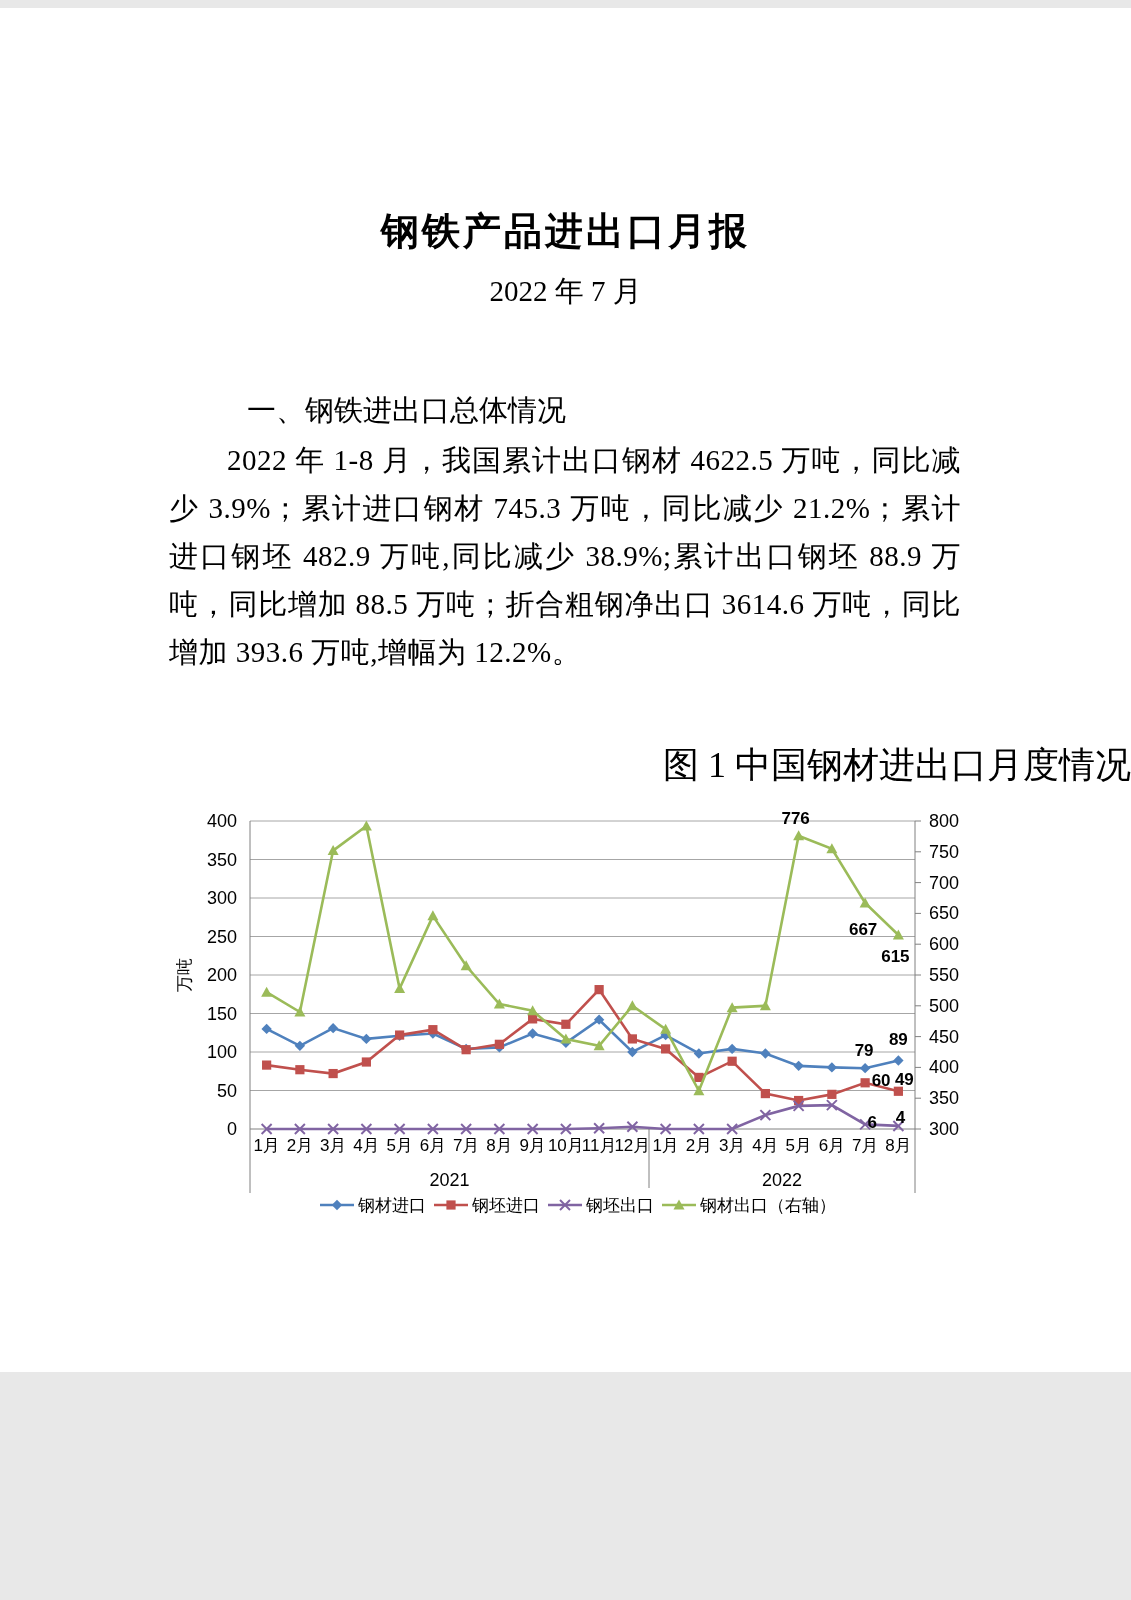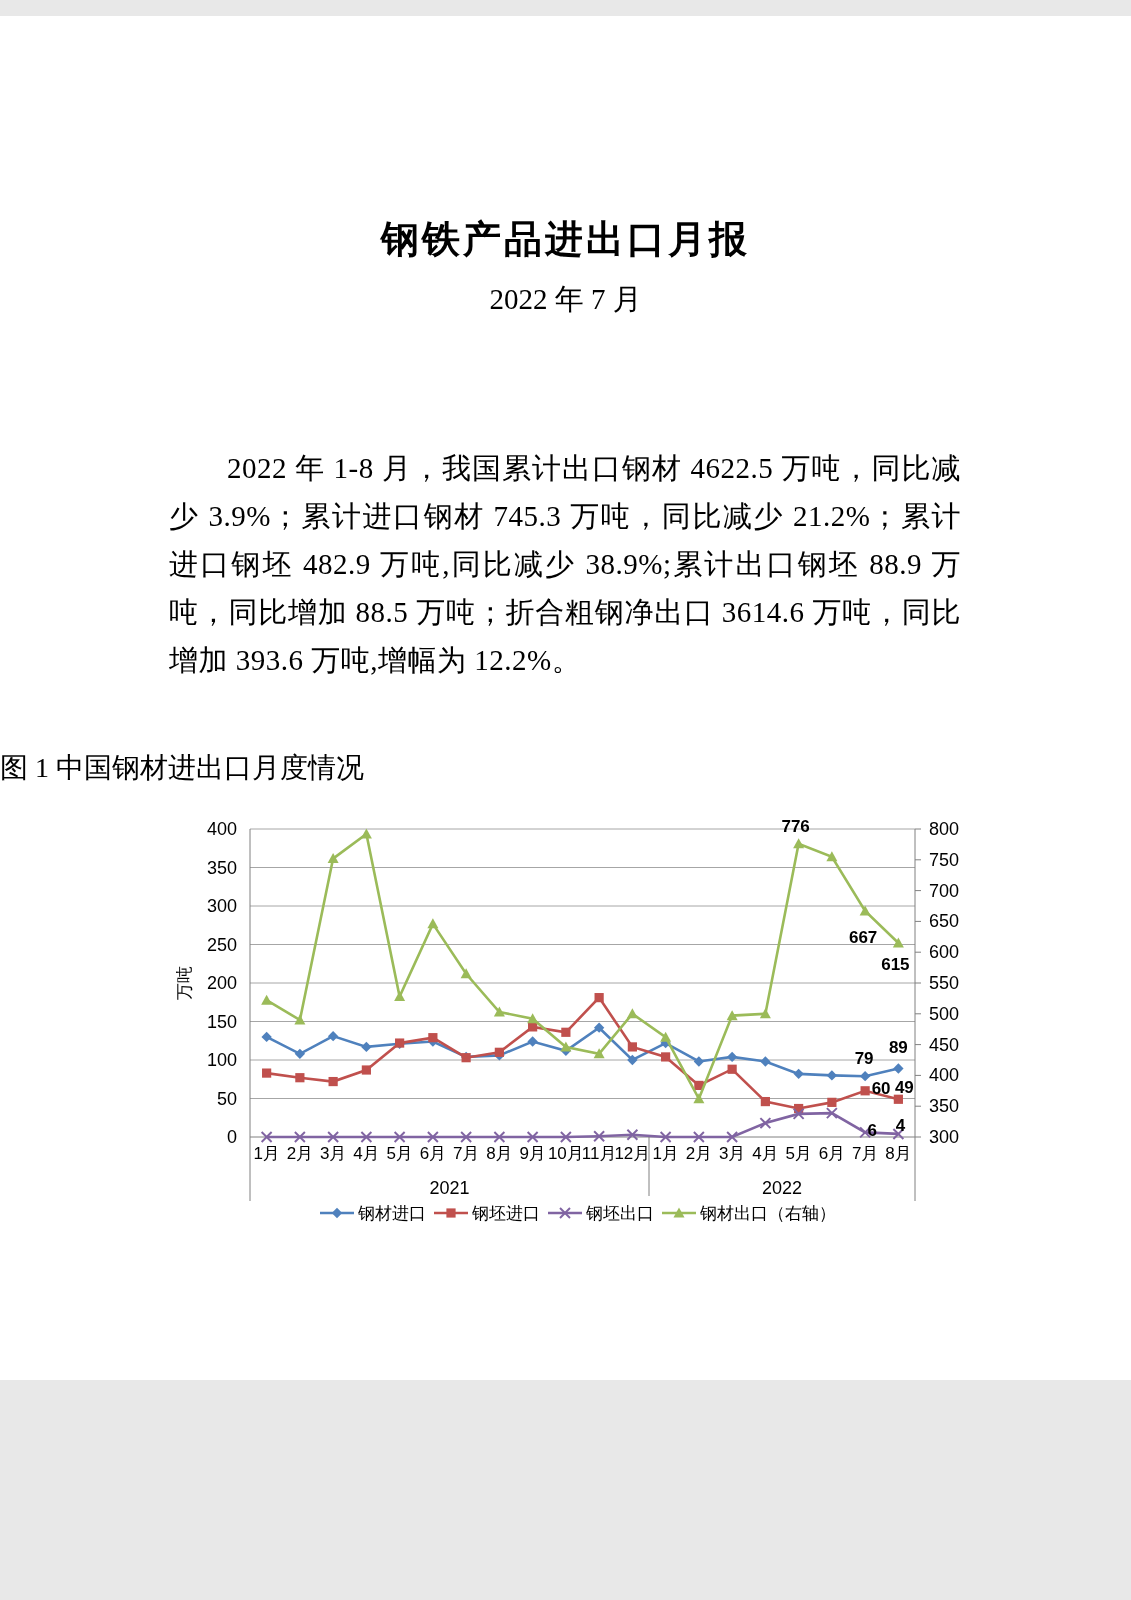--- a/index.html
+++ b/index.html
@@ -1,34 +1,35 @@
 <!DOCTYPE html>
 <html><head>
 <meta charset="utf-8">
 <style>
   html,body{margin:0;padding:0;background:#e8e8e8;}
-  .page{position:relative;width:1131px;height:1364px;background:#ffffff;margin:16px auto;
+  .page{position:relative;width:1131px;height:1364px;background:#ffffff;margin:8px auto;
         font-family:"Liberation Serif",serif;color:#000;overflow:hidden;}
   .doc-title{position:absolute;top:198px;left:0;width:100%;text-align:center;
         font-family:"Liberation Sans",sans-serif;font-weight:bold;font-size:38px;letter-spacing:3px;}
   .doc-subtitle{position:absolute;top:264px;left:0;width:100%;text-align:center;font-size:29px;}
   .sec-heading{position:absolute;top:383px;left:169px;width:792px;font-size:29px;padding-left:78px;box-sizing:border-box;}
   .body-para{position:absolute;top:428px;left:169px;width:792px;font-size:29px;line-height:48px;
         text-align:justify;text-indent:2em;letter-spacing:0.5px;}
-  .fig-caption{position:absolute;top:733px;left:0;width:100%;text-align:left;font-size:28px;}
+  .fig-caption{position:absolute;top:733px;left:0;width:100%;text-align:right;font-size:36px;}
   .chartwrap{position:absolute;left:160px;top:775px;width:830px;height:440px;}
   .chartwrap svg{display:block;width:830px;height:440px;font-family:"Liberation Sans",sans-serif;}
   .page-num{position:absolute;top:1458px;left:0;width:100%;text-align:center;font-size:19px;}
 </style>
 </head>
 <body>
 
 <div class="page">
   <div class="doc-title">钢铁产品进出口月报</div>
   <div class="doc-subtitle">2022 年 7 月</div>
+  <div class="sec-heading">一、钢铁进出口总体情况</div>
   <div class="body-para">2022 年 1-8 月，我国累计出口钢材 4622.5 万吨，同比减少 3.9%；累计进口钢材 745.3 万吨，同比减少 21.2%；累计进口钢坯 482.9 万吨,同比减少 38.9%;累计出口钢坯 88.9 万吨，同比增加 88.5 万吨；折合粗钢净出口 3614.6 万吨，同比增加 393.6 万吨,增幅为 12.2%。</div>
   <div class="fig-caption">图 1 中国钢材进出口月度情况</div>
   <div class="chartwrap">
     <svg id="chart-svg" viewBox="0 0 830 440">
         <line x1="90" y1="346" x2="755" y2="346" stroke="#808080" stroke-width="1"></line>
         <text x="77" y="352" font-size="18" text-anchor="end" fill="#000">0</text>
         <line x1="90" y1="307.5" x2="755" y2="307.5" stroke="#a6a6a6" stroke-width="1"></line>
         <text x="77" y="313.5" font-size="18" text-anchor="end" fill="#000">50</text>
         <line x1="90" y1="269" x2="755" y2="269" stroke="#a6a6a6" stroke-width="1"></line>
         <text x="77" y="275" font-size="18" text-anchor="end" fill="#000">100</text>

